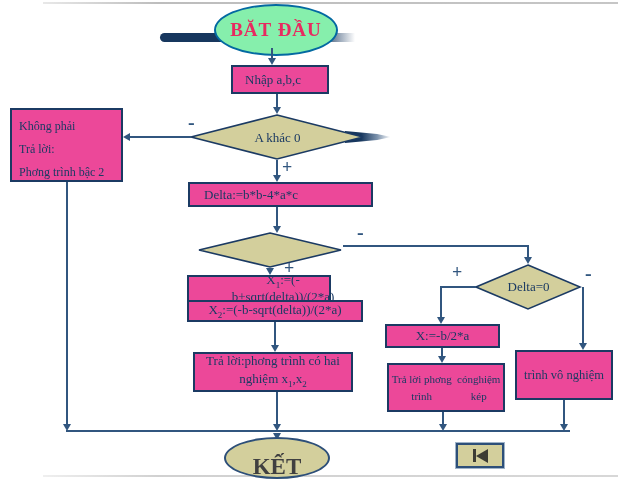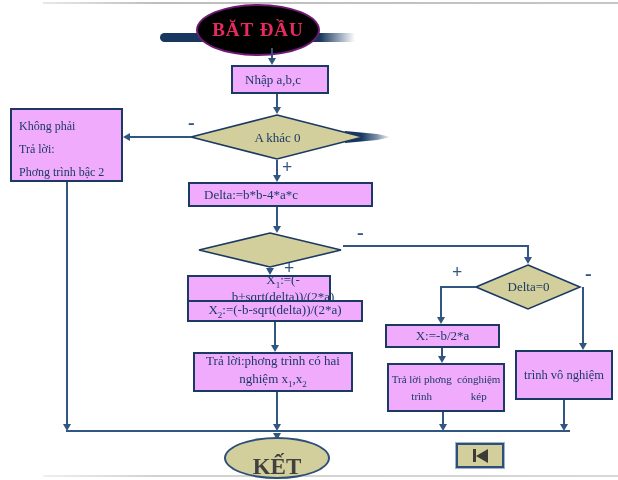--- a/index.html
+++ b/index.html
@@ -1,19 +1,19 @@
 <!DOCTYPE html>
 <html><head>
 <meta charset="utf-8">
 <style>
   html,body{margin:0;padding:0;background:#fff;}
   #stage{position:relative;width:618px;height:480px;background:#ffffff;overflow:hidden;
          font-family:"Liberation Serif","DejaVu Serif",serif;color:#1b3a63;}
   .abs{position:absolute;box-sizing:border-box;}
-  .node{position:absolute;box-sizing:border-box;background:#f0abfc;border:2px solid #1b3a63;
+  .node{position:absolute;box-sizing:border-box;background:#ec4899;border:2px solid #1b3a63;
         color:#1b3a63;font-size:13px;}
   .center{display:flex;align-items:center;justify-content:center;text-align:center;}
   .lh{position:absolute;height:2px;background:#31567f;}
   .lv{position:absolute;width:2px;background:#31567f;}
   .ad{position:absolute;width:0;height:0;border-left:4px solid transparent;
       border-right:4px solid transparent;border-top:7px solid #31567f;}
   .al{position:absolute;width:0;height:0;border-top:4px solid transparent;
       border-bottom:4px solid transparent;border-right:7px solid #31567f;}
   .sign{position:absolute;color:#31567f;font-weight:bold;font-size:20px;line-height:1;}
   .dlabel{position:absolute;display:flex;align-items:center;justify-content:center;color:#1b3a63;}
@@ -28,21 +28,21 @@
   <div class="grayline" style="left:43px;top:2px;width:575px;"></div>
   <div class="grayline" style="left:43px;top:475px;width:575px;opacity:.7;"></div>
 
   <div class="abs" style="left:160px;top:33px;width:195px;height:9px;border-radius:5px 0 0 5px;
               background:linear-gradient(to right,#17375e 82%,rgba(23,55,94,0));"></div>
 
   <div class="abs" style="left:345px;top:131px;width:46px;height:12px;
               clip-path:polygon(0 0,70% 25%,100% 50%,70% 75%,0 100%);
               background:linear-gradient(to right,#17375e 35%,#7d93ad 70%,rgba(255,255,255,0));"></div>
 
-  <div class="abs center" style="left:196px;top:4px;width:124px;height:52px;background:#000000;border:2px solid #701a75;border-radius:50%;">
+  <div class="abs center" style="left:214px;top:4px;width:124px;height:52px;background:#86efac;border:2px solid #0369a1;border-radius:50%;">
     <span style="color:#e82a60;font-weight:bold;font-size:19px;letter-spacing:1px;">BĂT ĐẦU</span>
   </div>
 
   <div class="lv" style="left:271px;top:48px;height:10px;"></div>
   <div class="ad" style="left:268px;top:58px;"></div>
 
   <div class="node" style="left:231px;top:65px;width:98px;height:29px;display:flex;align-items:center;padding-left:12px;">
     <span>Nhập a,b,c</span>
   </div>
 

